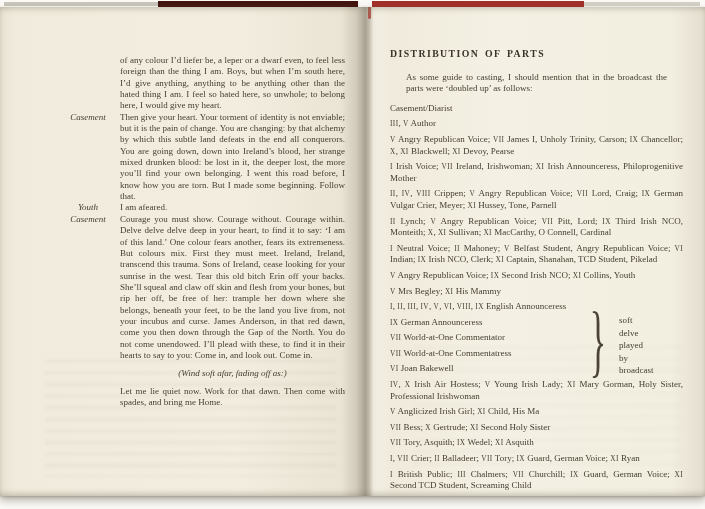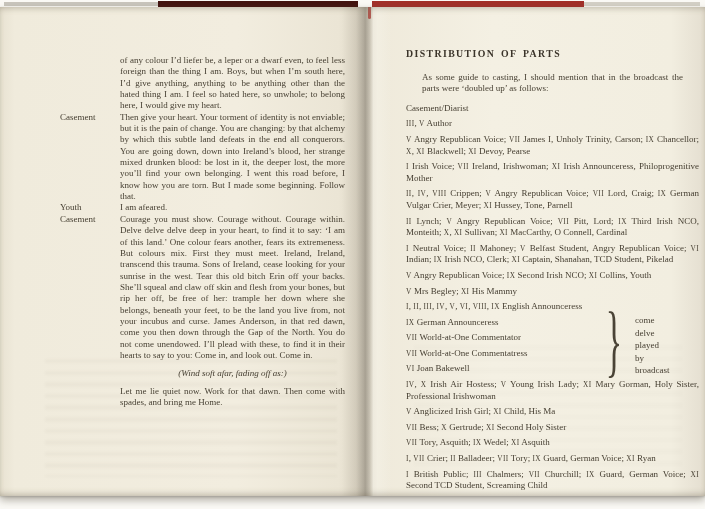--- a/index.html
+++ b/index.html
@@ -57,27 +57,27 @@
   .ghost-right{left:50px;top:338px;width:268px;height:132px;opacity:.15;}
 
   
   .lp-content{
     position:absolute;left:60px;top:48px;width:285px;
     font-size:9px;line-height:11.35px;color:#474033;
   }
   .para{position:relative;padding-left:60px;text-align:justify;}
   .speaker{
     position:absolute;left:0;top:0;width:56px;
-    text-align:left;
+    text-align:center;font-style:italic;
   }
   .para.stage{font-style:italic;margin:7px 0 6px;text-align:center;}
 
   
   .rp-content{
-    position:absolute;left:42px;top:41px;width:293px;
+    position:absolute;left:26px;top:41px;width:293px;
     font-size:9px;line-height:11.6px;color:#453e31;
   }
   .rp-title{
     font-size:9.8px;letter-spacing:1.4px;word-spacing:2px;font-weight:bold;
     margin:0 0 12px;color:#3b342a;
   }
   .intro{margin:0 16px 8px;text-align:justify;}
   .entry{margin:0 0 4px;text-align:justify;}
   .rn{font-size:7.3px;text-transform:uppercase;letter-spacing:.4px;}
 
@@ -153,21 +153,21 @@
 
           <p class="entry gline"><span class="rn">i</span>, <span class="rn">ii</span>, <span class="rn">iii</span>, <span class="rn">iv</span>, <span class="rn">v</span>, <span class="rn">vi</span>, <span class="rn">viii</span>, <span class="rn">ix</span> English Announceress</p>
               <p class="entry gline"><span class="rn">ix</span> German Announceress</p>
               <p class="entry gline"><span class="rn">vii</span> World-at-One Commentator</p>
               <p class="entry gline"><span class="rn">vii</span> World-at-One Commentatress</p>
               <p class="entry gline"><span class="rn">vi</span> Joan Bakewell</p>
             </div>
           <div class="brace">}</div>
           <div class="gnote">
 
-          <span class="gword">come</span>
+          <span class="gword">soft</span>
               <span class="gword">delve</span>
               <span class="gword">played</span>
               <span class="gword">by</span>
               <span class="gword">broadcast</span>
             </div>
         </div>
 
         <div>
 
         <p class="entry"><span class="rn">iv</span>, <span class="rn">x</span> Irish Air Hostess; <span class="rn">v</span> Young Irish Lady; <span class="rn">xi</span> Mary Gorman, Holy Sister, Professional Irishwoman</p>

